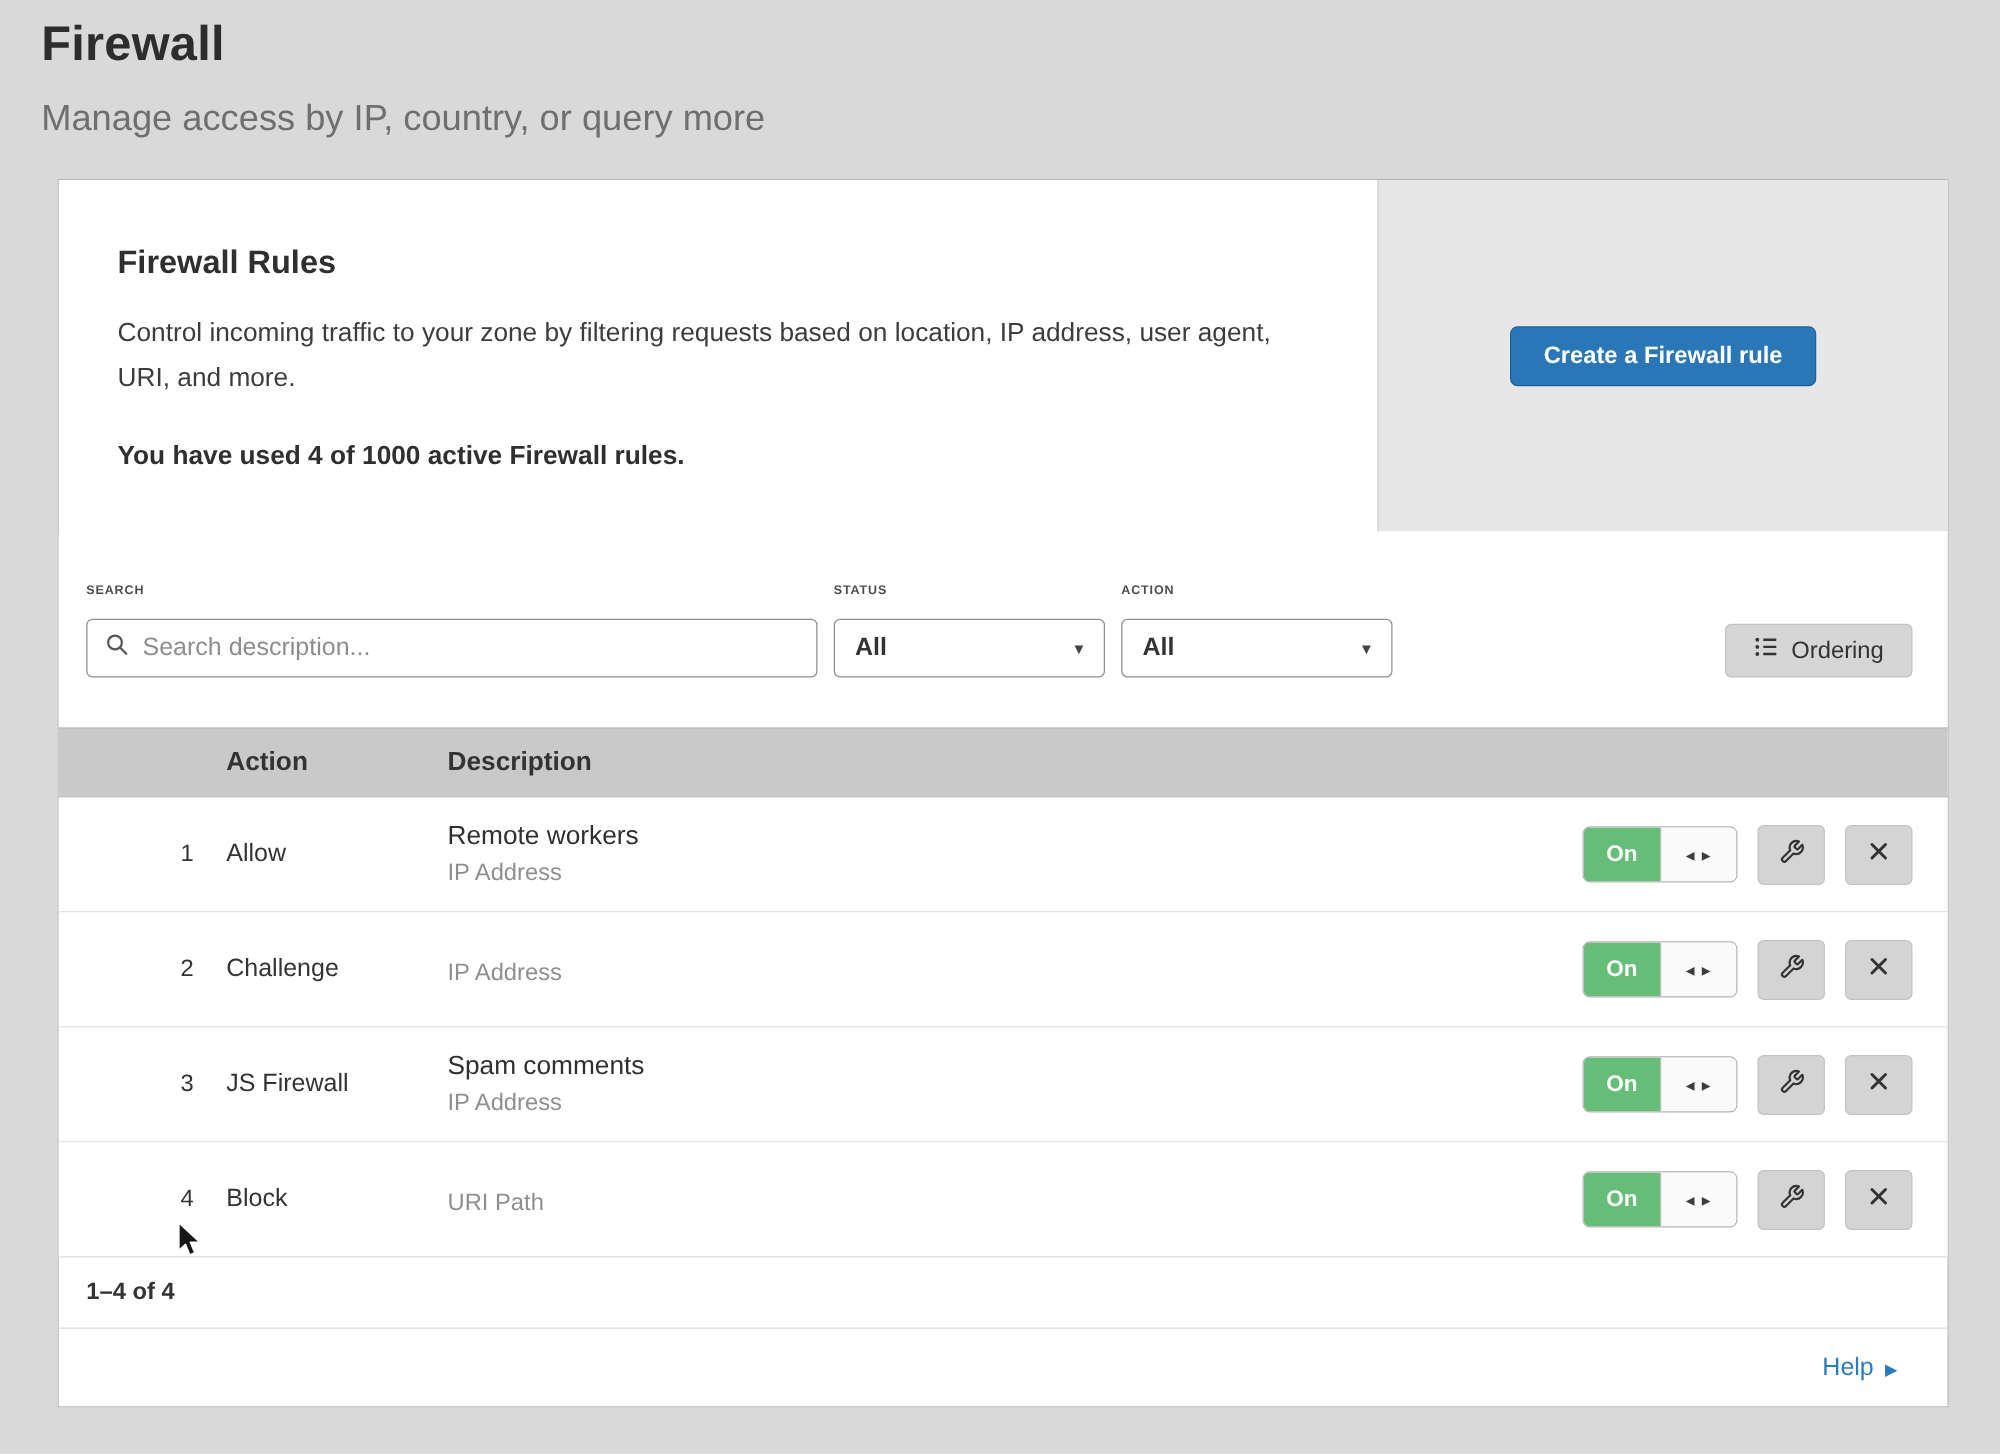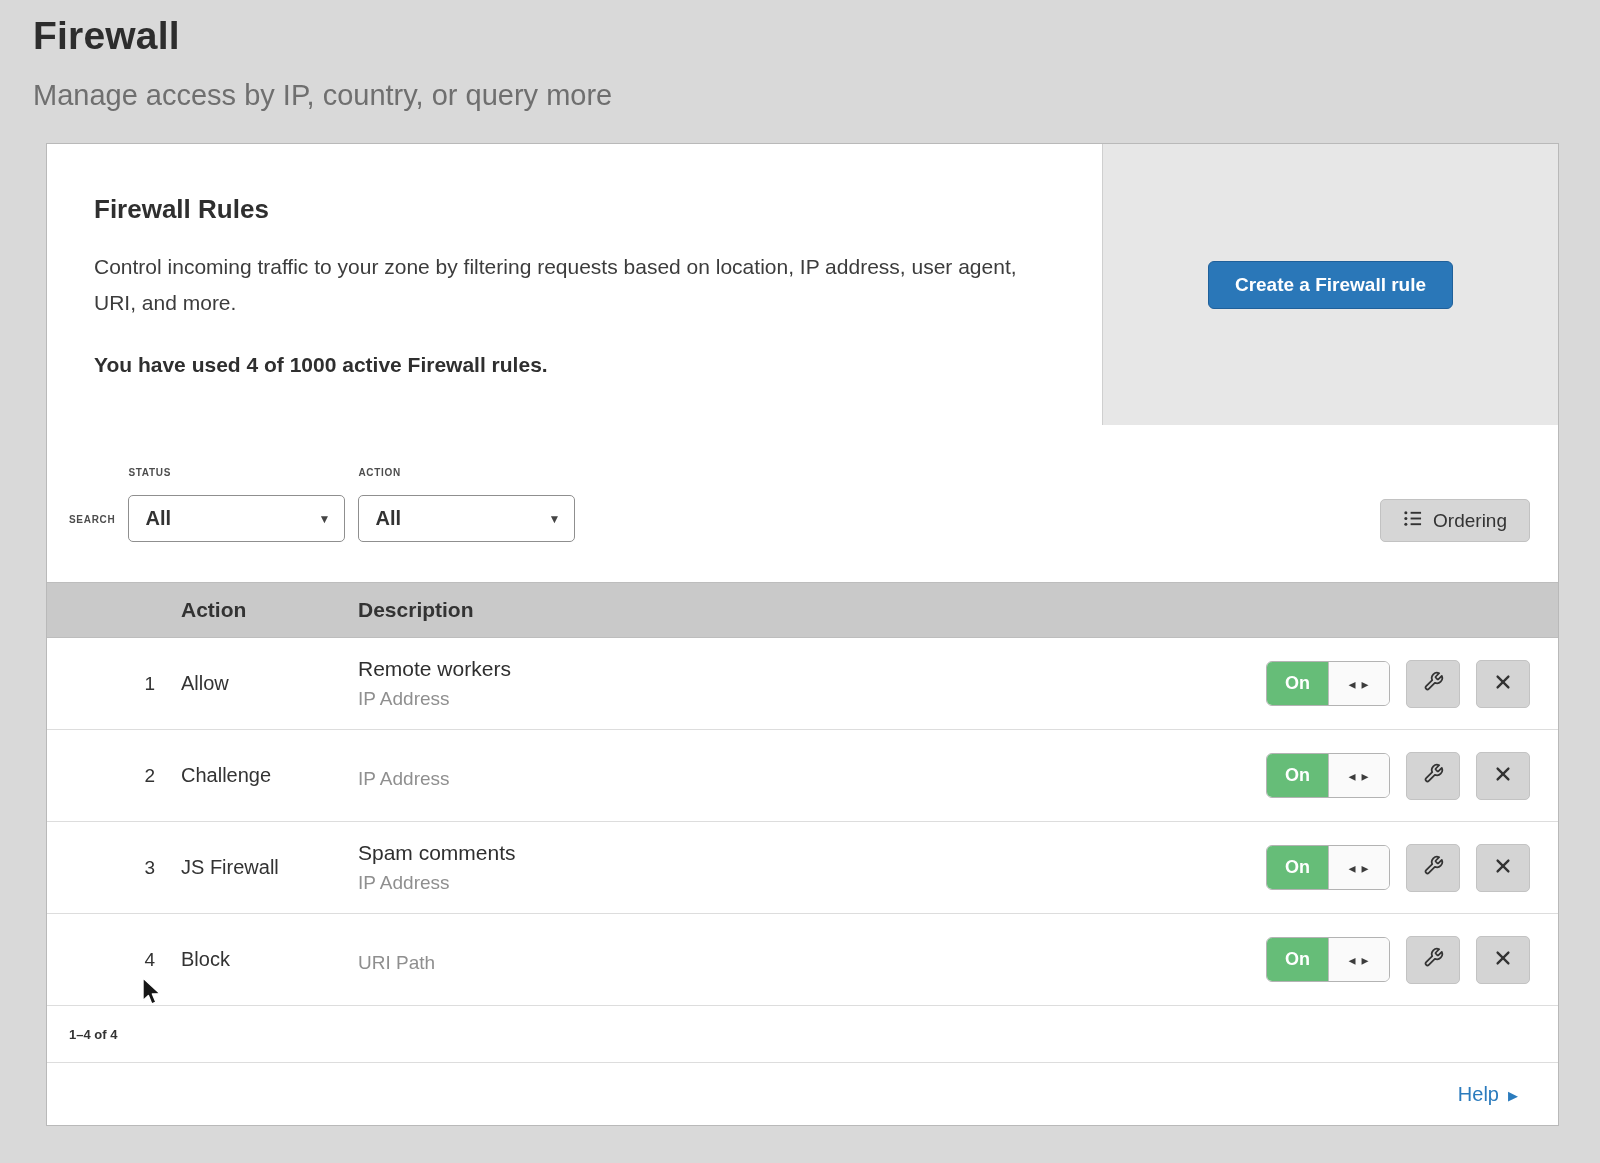--- a/index.html
+++ b/index.html
@@ -102,21 +102,21 @@
     color: #3c3c3c; font-size: 14px; letter-spacing: 1px; cursor: pointer;
   }
   .icon-btn {
     width: 54px; height: 48px; background: #d4d4d4; border: 1px solid #c3c3c3;
     border-radius: 5px; display: flex; align-items: center; justify-content: center; cursor: pointer;
   }
 
   
   .pagination {
     height: 57px; display: flex; align-items: center; padding-left: 22px;
-    font-size: 13px; font-weight: 700; color: #333; border-bottom: 1px solid #dddddd;
+    font-size: 19px; font-weight: 700; color: #333; border-bottom: 1px solid #dddddd;
   }
   .help-row { height: 62px; display: flex; align-items: center; justify-content: flex-end; padding-right: 40px; }
   .help-link { color: #2b7bbd; font-size: 20px; display: flex; align-items: center; gap: 9px; cursor: pointer; }
   .help-arrow { font-size: 13px; padding-top: 2px; }
 
   .cursor { position: absolute; left: 141px; top: 977px; z-index: 10; pointer-events: none; }
 </style>
 </head>
 <body>
 
@@ -134,20 +134,29 @@
       <div class="intro-usage">You have used 4 of 1000 active Firewall rules.</div>
     </div>
     <div class="intro-right">
       <button class="create-btn">Create a Firewall rule</button>
     </div>
   </div>
 
   <div class="filters">
     <div class="filter-group">
       <div class="filter-label">SEARCH</div>
+      <div class="search-box">
+        <span>
+          <svg width="20" height="20" viewBox="0 0 20 20">
+              <circle cx="8" cy="8" r="5.5" fill="none" stroke="#555" stroke-width="1.8"></circle>
+              <line x1="12.2" y1="12.2" x2="17" y2="17" stroke="#555" stroke-width="1.8" stroke-linecap="round"></line>
+            </svg>
+        </span>
+        <input type="text" placeholder="Search description..." style="">
+      </div>
     </div>
     <div class="gap13"></div>
     <div class="filter-group">
       <div class="filter-label">STATUS</div>
       <div class="select">
         <span>All</span>
         <span class="chev">▼</span>
       </div>
     </div>
     <div class="gap13"></div>

